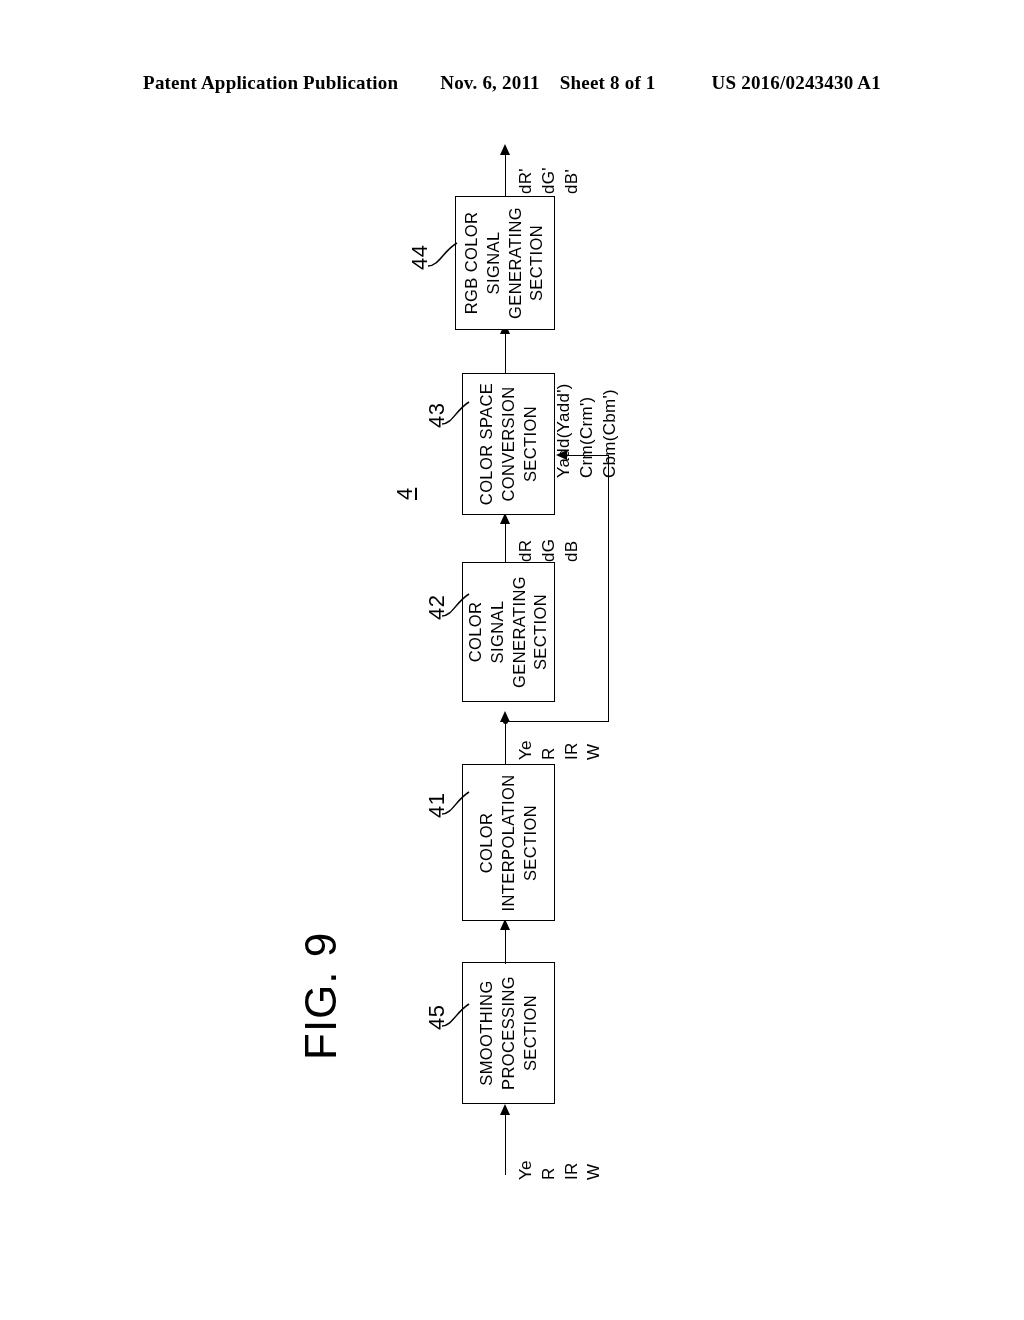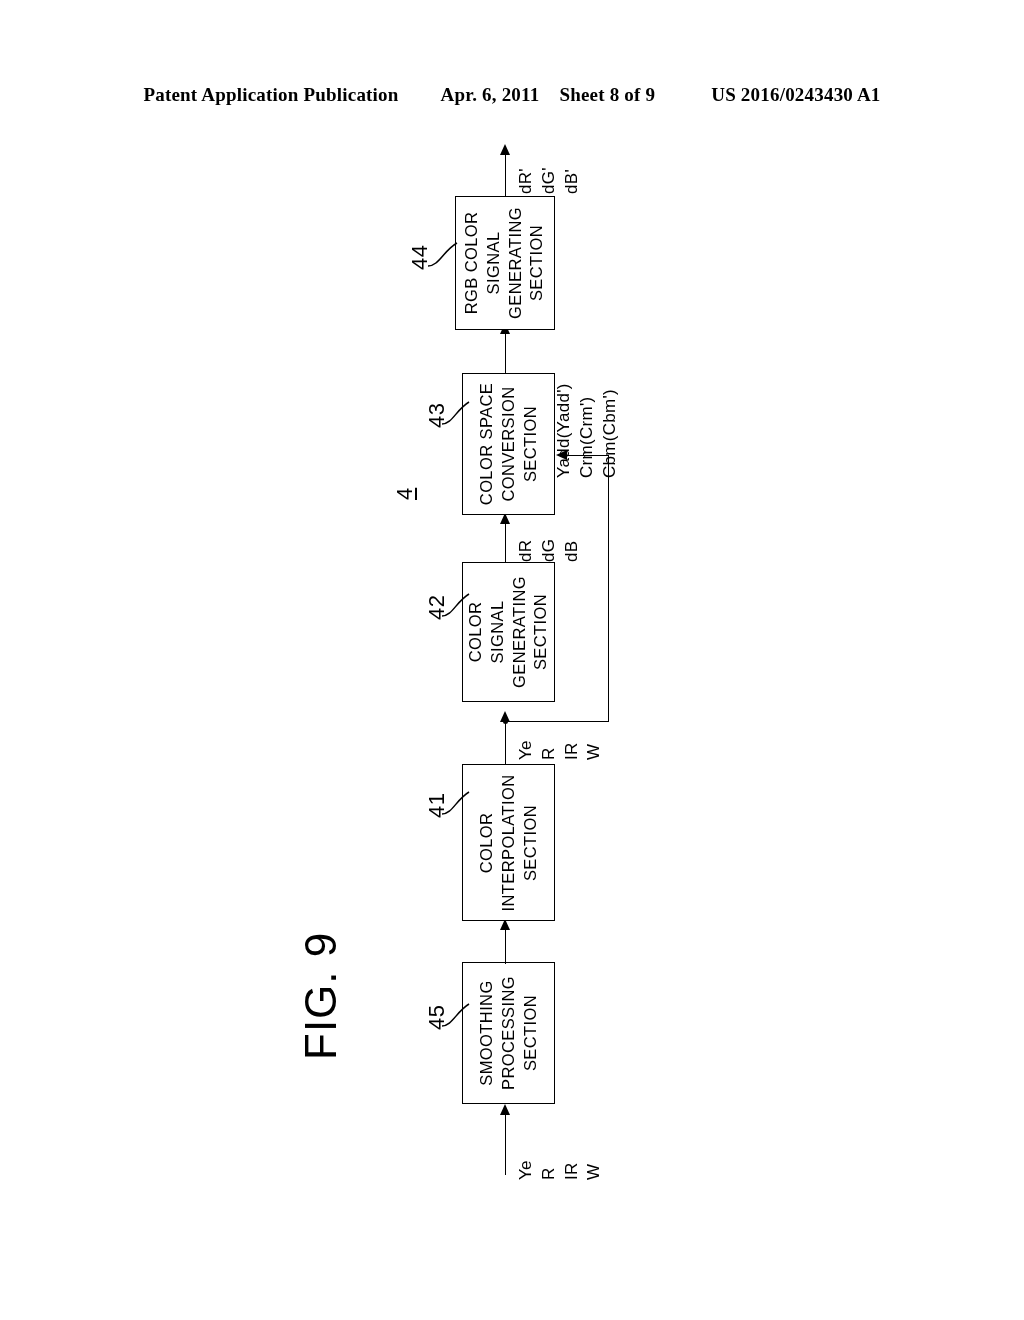--- a/index.html
+++ b/index.html
@@ -12,21 +12,21 @@
     height: 1320px;
     position: relative;
     font-family: "Liberation Sans", sans-serif;
     color: #000000;
     overflow: hidden;
   }
 
   
   .patent-header {
     position: absolute;
-    top: 84px;
+    top: 72px;
     left: 0;
     width: 1024px;
     display: flex;
     justify-content: center;
     align-items: baseline;
     font-family: "Liberation Serif", serif;
     font-weight: bold;
     font-size: 19px;
     letter-spacing: 0.2px;
     white-space: nowrap;
@@ -147,23 +147,23 @@
     background: #000;
     border-radius: 50%;
   }
 </style>
 </head>
 <body>
 
 <div class="patent-header">
   <span class="seg">Patent Application Publication</span>
   <span class="gap-lg"></span>
-  <span class="seg">Apr. 6, 2011</span>
+  <span class="seg">Nov. 6, 2011</span>
   <span class="gap-md"></span>
-  <span class="seg">Sheet 8 of 9</span>
+  <span class="seg">Sheet 8 of 1</span>
   <span class="gap-xl"></span>
   <span class="seg">US 2016/0243430 A1</span>
 </div>
 
 <div class="figure">
 
   <div class="fig-title">FIG. 9</div>
 
   <div class="sys-num" style="left:392px; top:500px;">
     <u>4</u>

